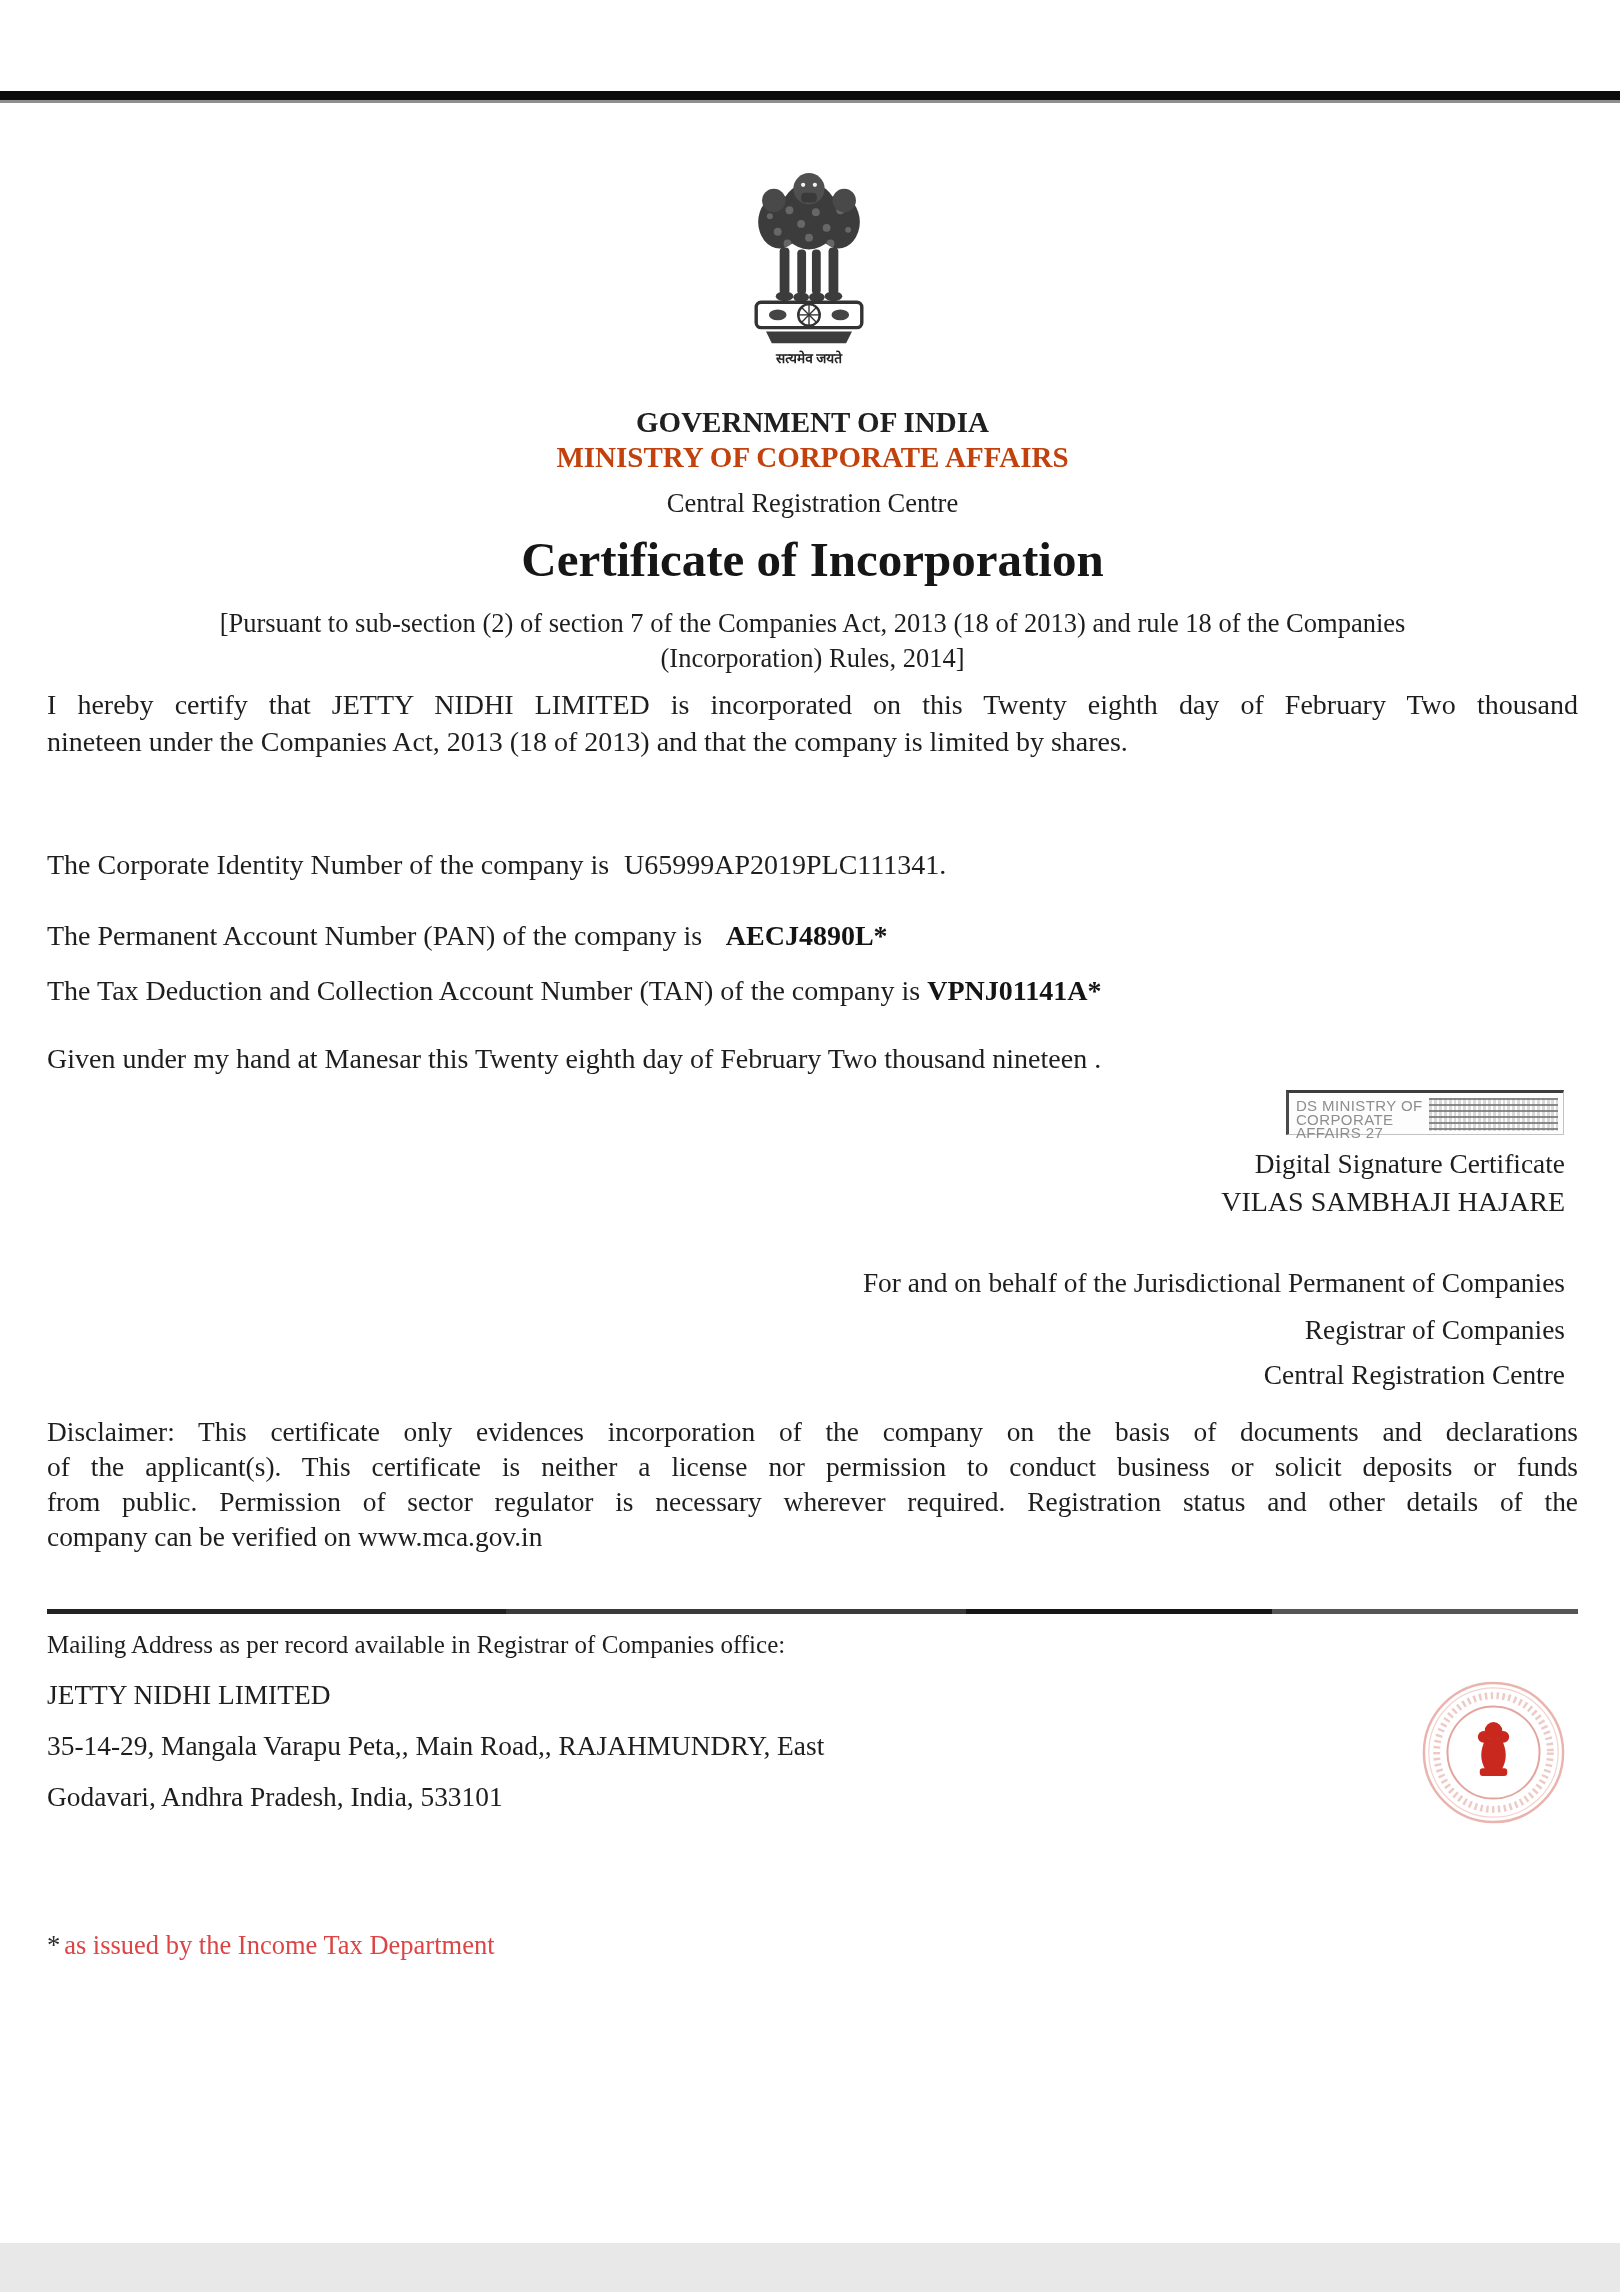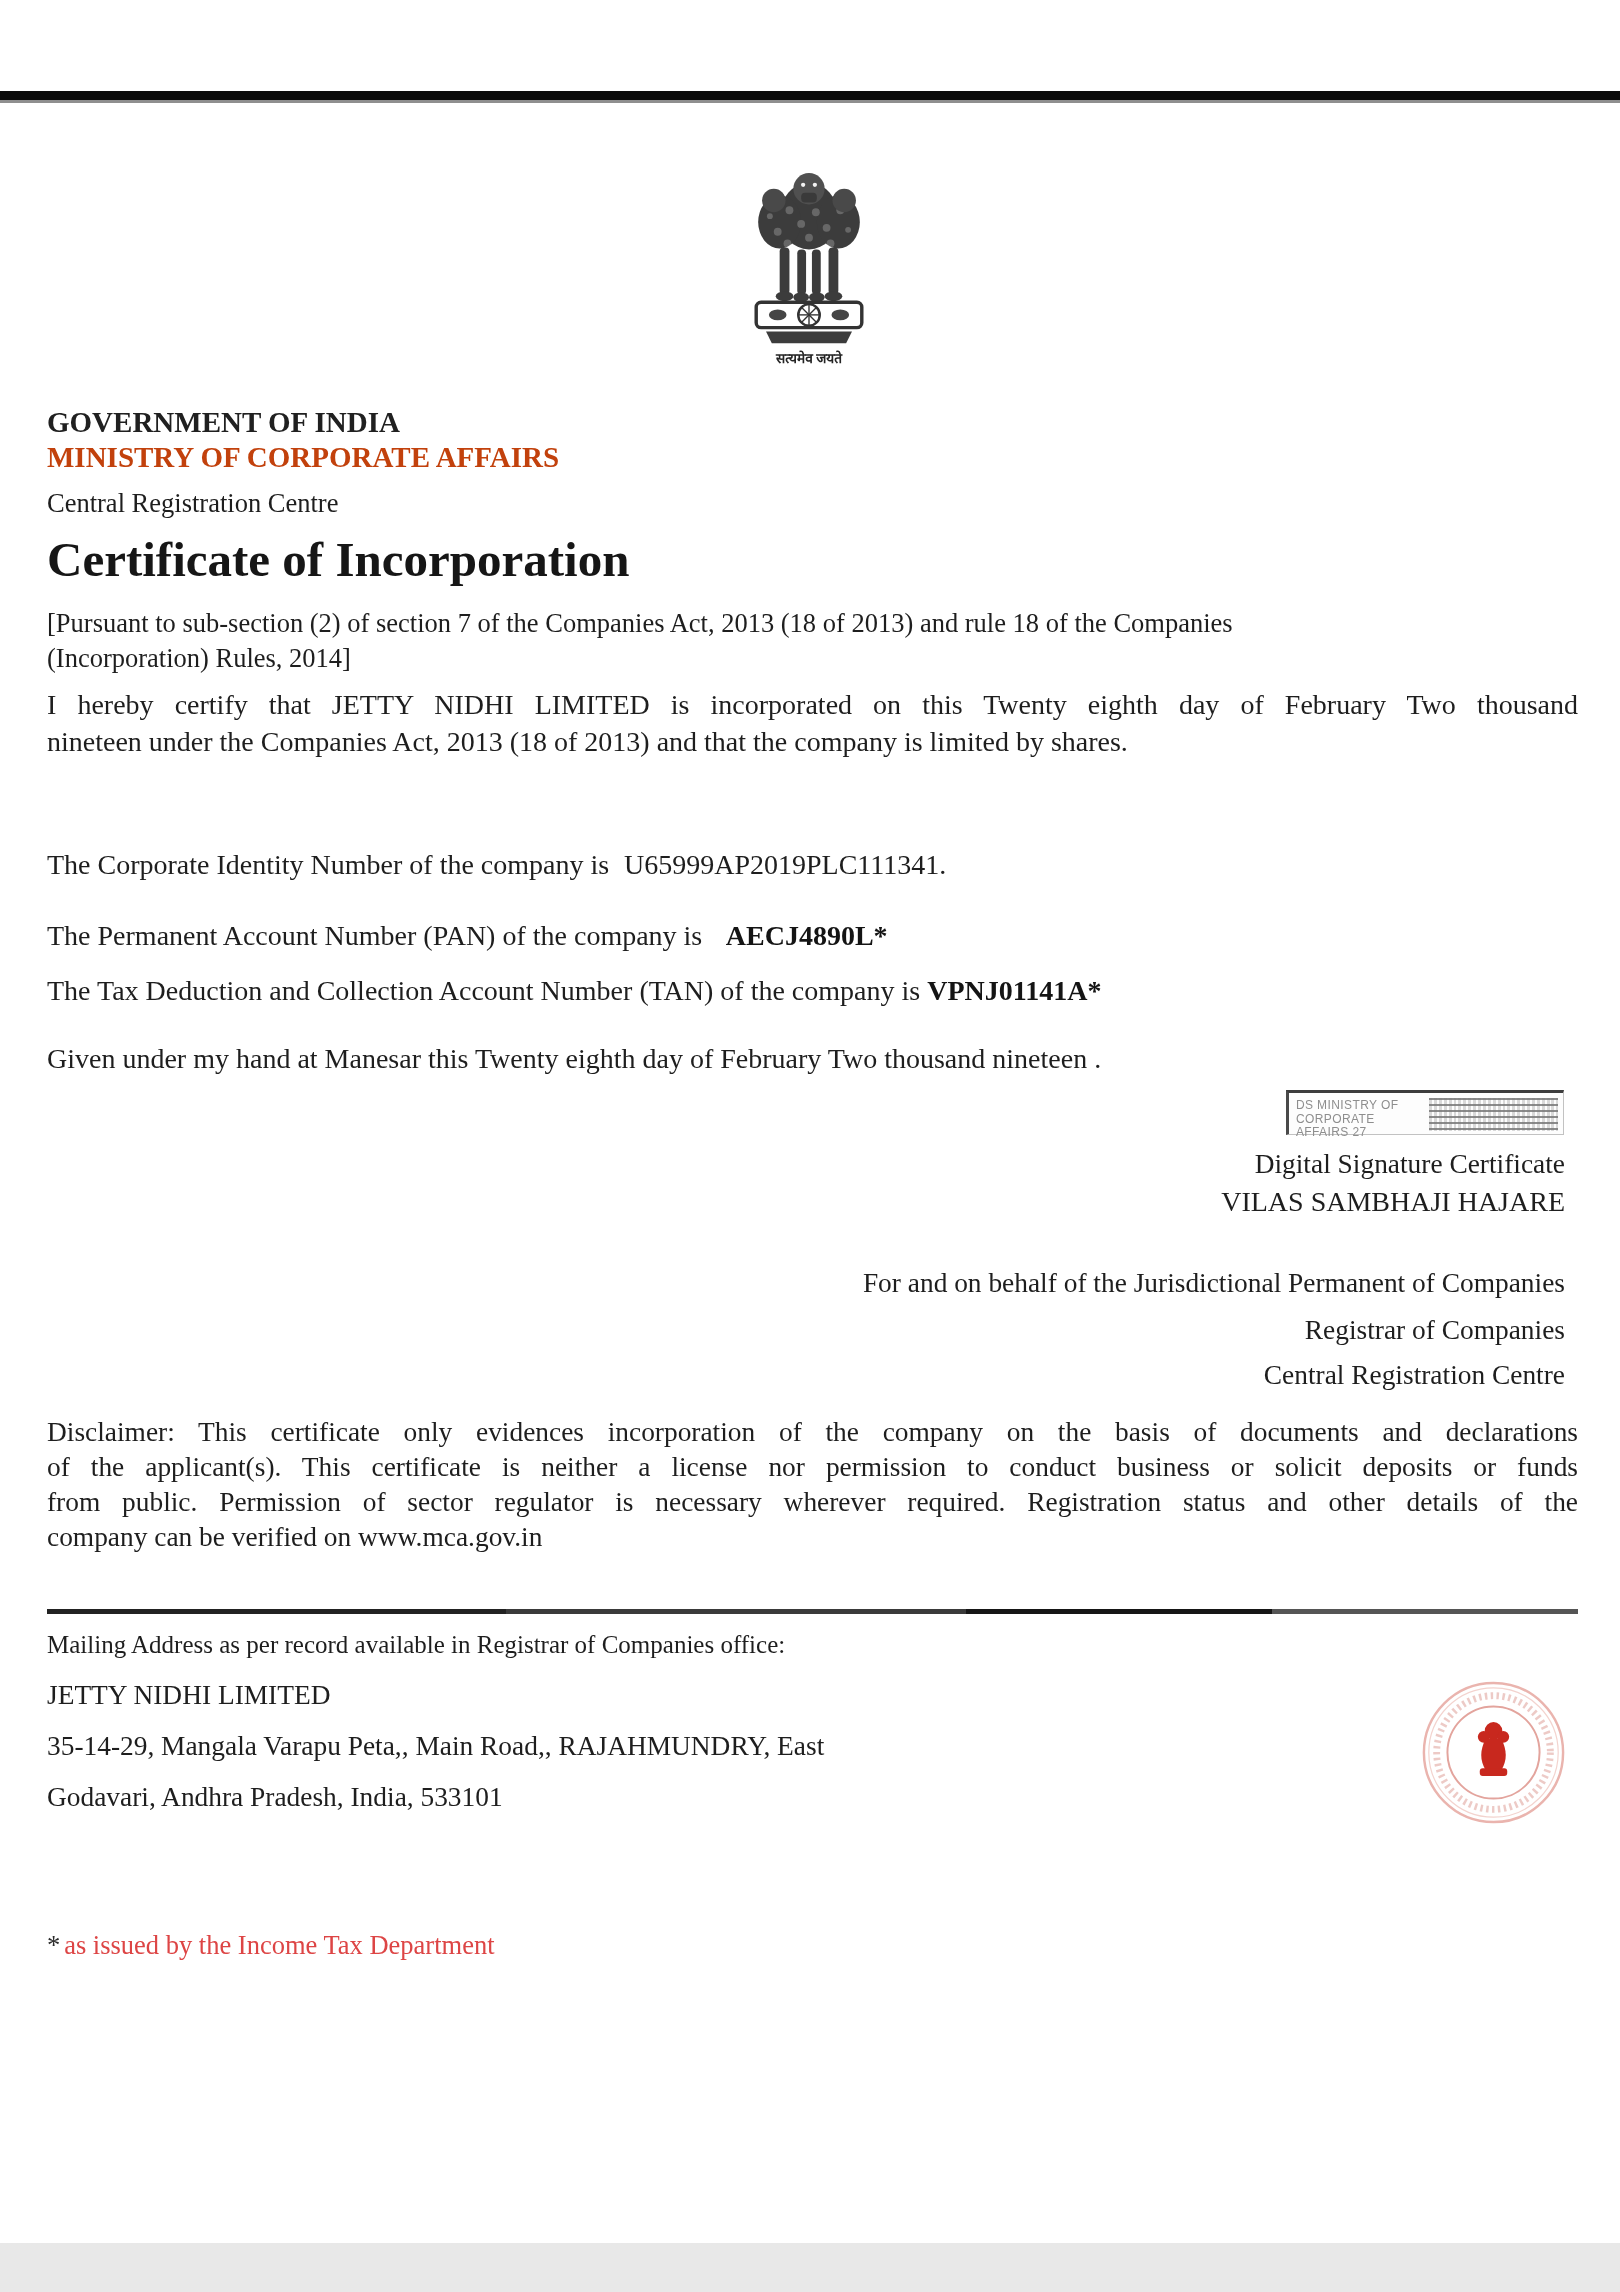--- a/index.html
+++ b/index.html
@@ -2,21 +2,21 @@
 <html><head>
 <meta charset="utf-8">
 <style>
   html,body { margin:0; padding:0; background:#e8e8e8; }
   .page {
     position:relative; width:1620px; height:2243px; background:#ffffff;
     font-family:"Liberation Serif","DejaVu Serif",serif; color:#1e1e1e;
     margin:0 auto; overflow:hidden;
   }
   .abs { position:absolute; }
-  .center { left:47px; width:1531px; text-align:left; }
+  .center { left:47px; width:1531px; text-align:center; }
   .leftcol { left:47px; width:1531px; text-align:left; }
   .rightcol { left:47px; width:1518px; text-align:right; }
 
   .top-bar { left:0; top:91px; width:1620px; height:8.8px; background:#0b0b0b; }
   .top-bar-shadow { left:0; top:100px; width:1620px; height:2.9px; background:#8f8f8f; }
 
   .emblem-wrap { left:721px; top:159px; width:176px; height:214px; }
 
   .hdr-gov      { top:406px; font-size:29px; font-weight:bold; color:#202020; }
   .hdr-ministry { top:441px; font-size:29px; font-weight:bold; color:#c2410c; }
@@ -39,21 +39,21 @@
 
   .dsc-stamp {
     left:1286px; top:1090px; width:278px; height:45px; background:#fdfdfd;
     border-top:3.9px solid #3d3d3d; border-left:3.9px solid #4a4a4a;
     border-right:1px solid #c2c2c2; border-bottom:1px solid #c2c2c2;
     box-sizing:border-box;
   }
   .dsc-stamp-left {
     position:absolute; left:6.9px; top:5.9px; width:132px;
     font-family:"Liberation Sans","DejaVu Sans",sans-serif;
-    font-size:12px; line-height:13.7px; color:#8e8e8e; letter-spacing:0.4px;
+    font-size:15px; line-height:13.7px; color:#8e8e8e; letter-spacing:0.4px;
   }
   .dsc-stamp-micro {
     position:absolute; right:4.9px; top:4.9px; width:129px; height:33px;
     background:
       repeating-linear-gradient(to bottom, rgba(120,120,120,.85) 0 2px, transparent 2px 5.9px),
       repeating-linear-gradient(to right, rgba(150,150,150,.35) 0 2.9px, transparent 2.9px 4.9px);
   }
   .dsc-line1 { top:1149px; font-size:27.4px; }
   .dsc-line2 { top:1186px; font-size:28px; }
   .behalf    { top:1268px; font-size:27.4px; }

